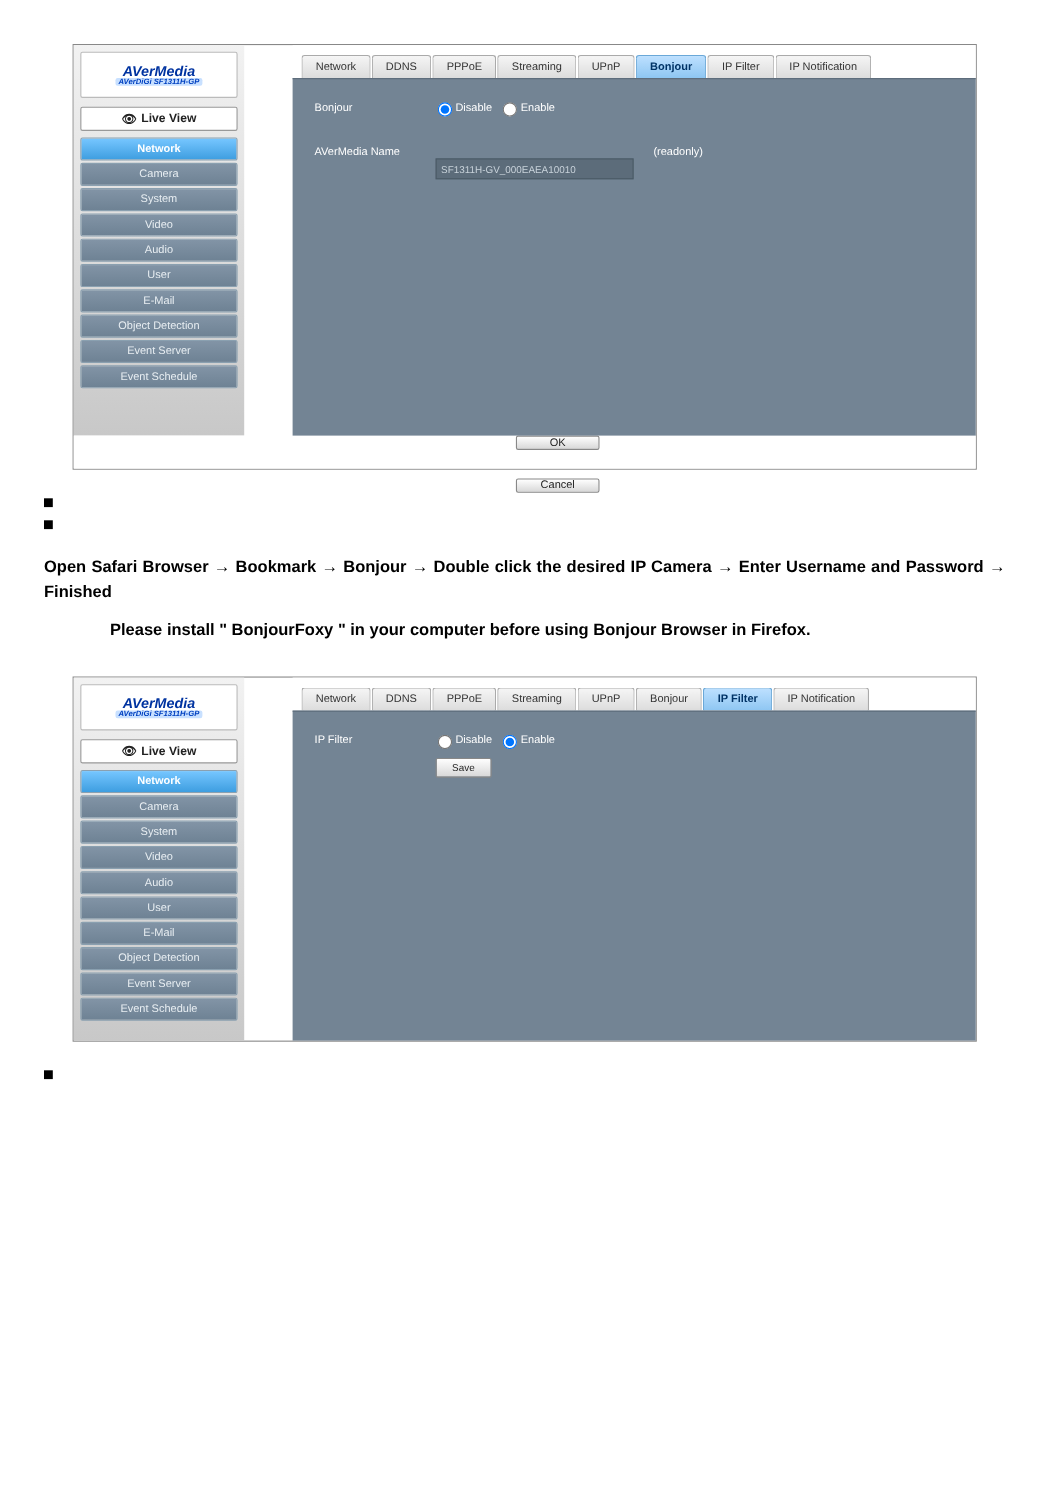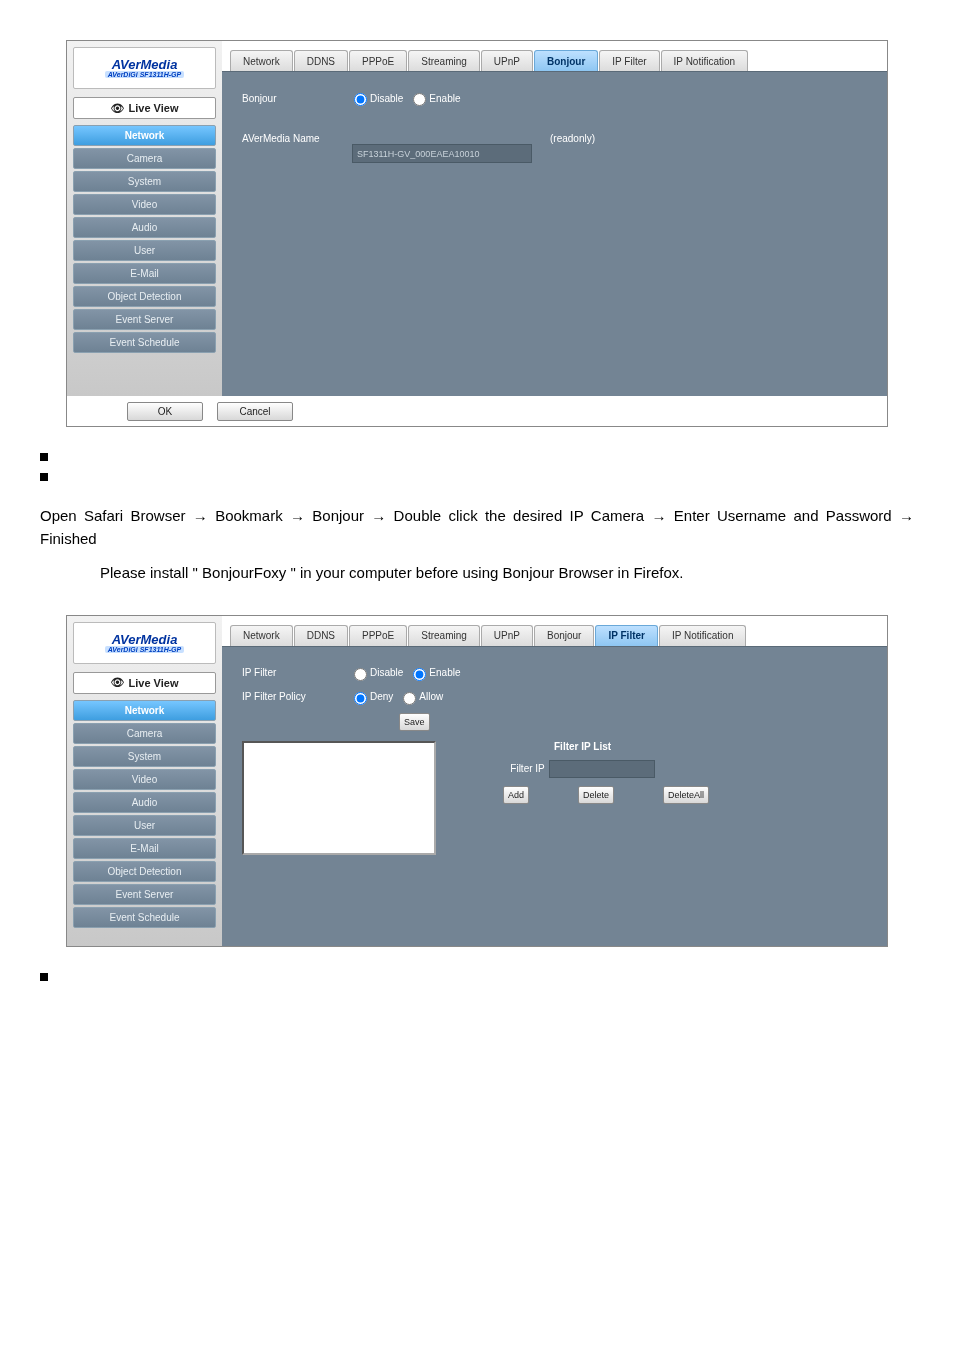--- a/index.html
+++ b/index.html
@@ -15,20 +15,21 @@
     width: 820px;
     margin: 0 auto 20px auto;
     background: #ffffff;
     border: 1px solid #888;
     display: flex;
     flex-direction: column;
   }
   .screenshot-inner {
     display: flex;
     height: 355px;
+    gap: 44px;
   }
   .side {
     width: 155px;
     background: linear-gradient(#f2f2f2, #c8c8c8);
     padding: 6px 6px 0 6px;
     box-sizing: border-box;
     display: flex;
     flex-direction: column;
   }
   .logo {
@@ -148,21 +149,22 @@
     margin-top: 30px;
   }
   .note { margin-left: 18px; }
   .radio { margin-left: 2px; }
   .bottombar {
     background: #ffffff;
     height: 30px;
     display: flex;
     align-items: center;
     padding-left: 60px;
-    gap: 14px;
+    gap: 26px;
+    flex-direction: column;
   }
   .btn {
     height: 17px;
     min-width: 54px;
     padding: 0 10px;
     font-size: 10px;
     background: linear-gradient(#fefefe, #d8d8d8);
     border: 1px solid #888;
     border-radius: 2px;
     display: flex;
@@ -201,43 +203,43 @@
   .finput input {
     width: 100px;
     height: 14px;
     border: 1px solid #4a5a66;
     background: #5c6c7a;
     font-size: 9px;
   }
   .fbtns { display: flex; gap: 2px; }
   .fbtn {
     height: 16px;
-    padding: 0 4px;
+    padding: 0 14px;
     font-size: 9px;
     background: linear-gradient(#fefefe, #d8d8d8);
     border: 1px solid #888;
     border-radius: 2px;
     display: flex;
     align-items: center;
     cursor: pointer;
     color: #222;
-    margin-left: 47px;
   }
   .sqbullet {
     width: 8px;
     height: 8px;
     background: #000;
     display: inline-block;
     margin: 6px 4px 6px 20px;
     vertical-align: middle;
   }
   .bodytext {
     margin: 18px 20px;
     line-height: 1.5;
     text-align: justify;
+    font-weight: bold;
   }
   p { margin: 0 0 12px 0; }
 </style>
 </head>
 <body>
 
 <div class="screenshot">
   <div class="screenshot-inner">
     <div class="side">
       <div class="logo">
@@ -411,51 +413,23 @@
       </div>
       <div class="panel">
         <div class="row">
           <span class="lbl">IP Filter</span>
           <input type="radio" class="radio" style="">
           <span>Disable</span>
           <input type="radio" class="radio" checked="" style="margin-left: 10px;">
           <span>Enable</span>
         </div>
         <div class="row">
-          <span class="lbl">IP Filter Policy</span>
-          <input type="radio" class="radio" checked="" style="">
-          <span>Deny</span>
-          <input type="radio" class="radio" style="margin-left: 10px;">
-          <span>Allow</span>
-        </div>
-        <div class="row">
           <span class="lbl"></span>
           <div class="fbtn">
               <span>Save</span>
             </div>
         </div>
-        <div class="listarea">
-          <div class="listbox"></div>
-          <div class="filterbox">
-            <span class="fhead">Filter IP List</span>
-            <div class="finput">
-              <span>Filter IP</span>
-              <input type="text" style="">
-            </div>
-            <div class="fbtns">
-              <div class="fbtn">
-                  <span>Add</span>
-                </div>
-              <div class="fbtn">
-                  <span>Delete</span>
-                </div>
-              <div class="fbtn">
-                  <span>DeleteAll</span>
-                </div>
-            </div>
-          </div>
-        </div>
       </div>
     </div>
   </div>
 </div>
 
 <div><span class="sqbullet"></span></div>
 
 </body></html>

